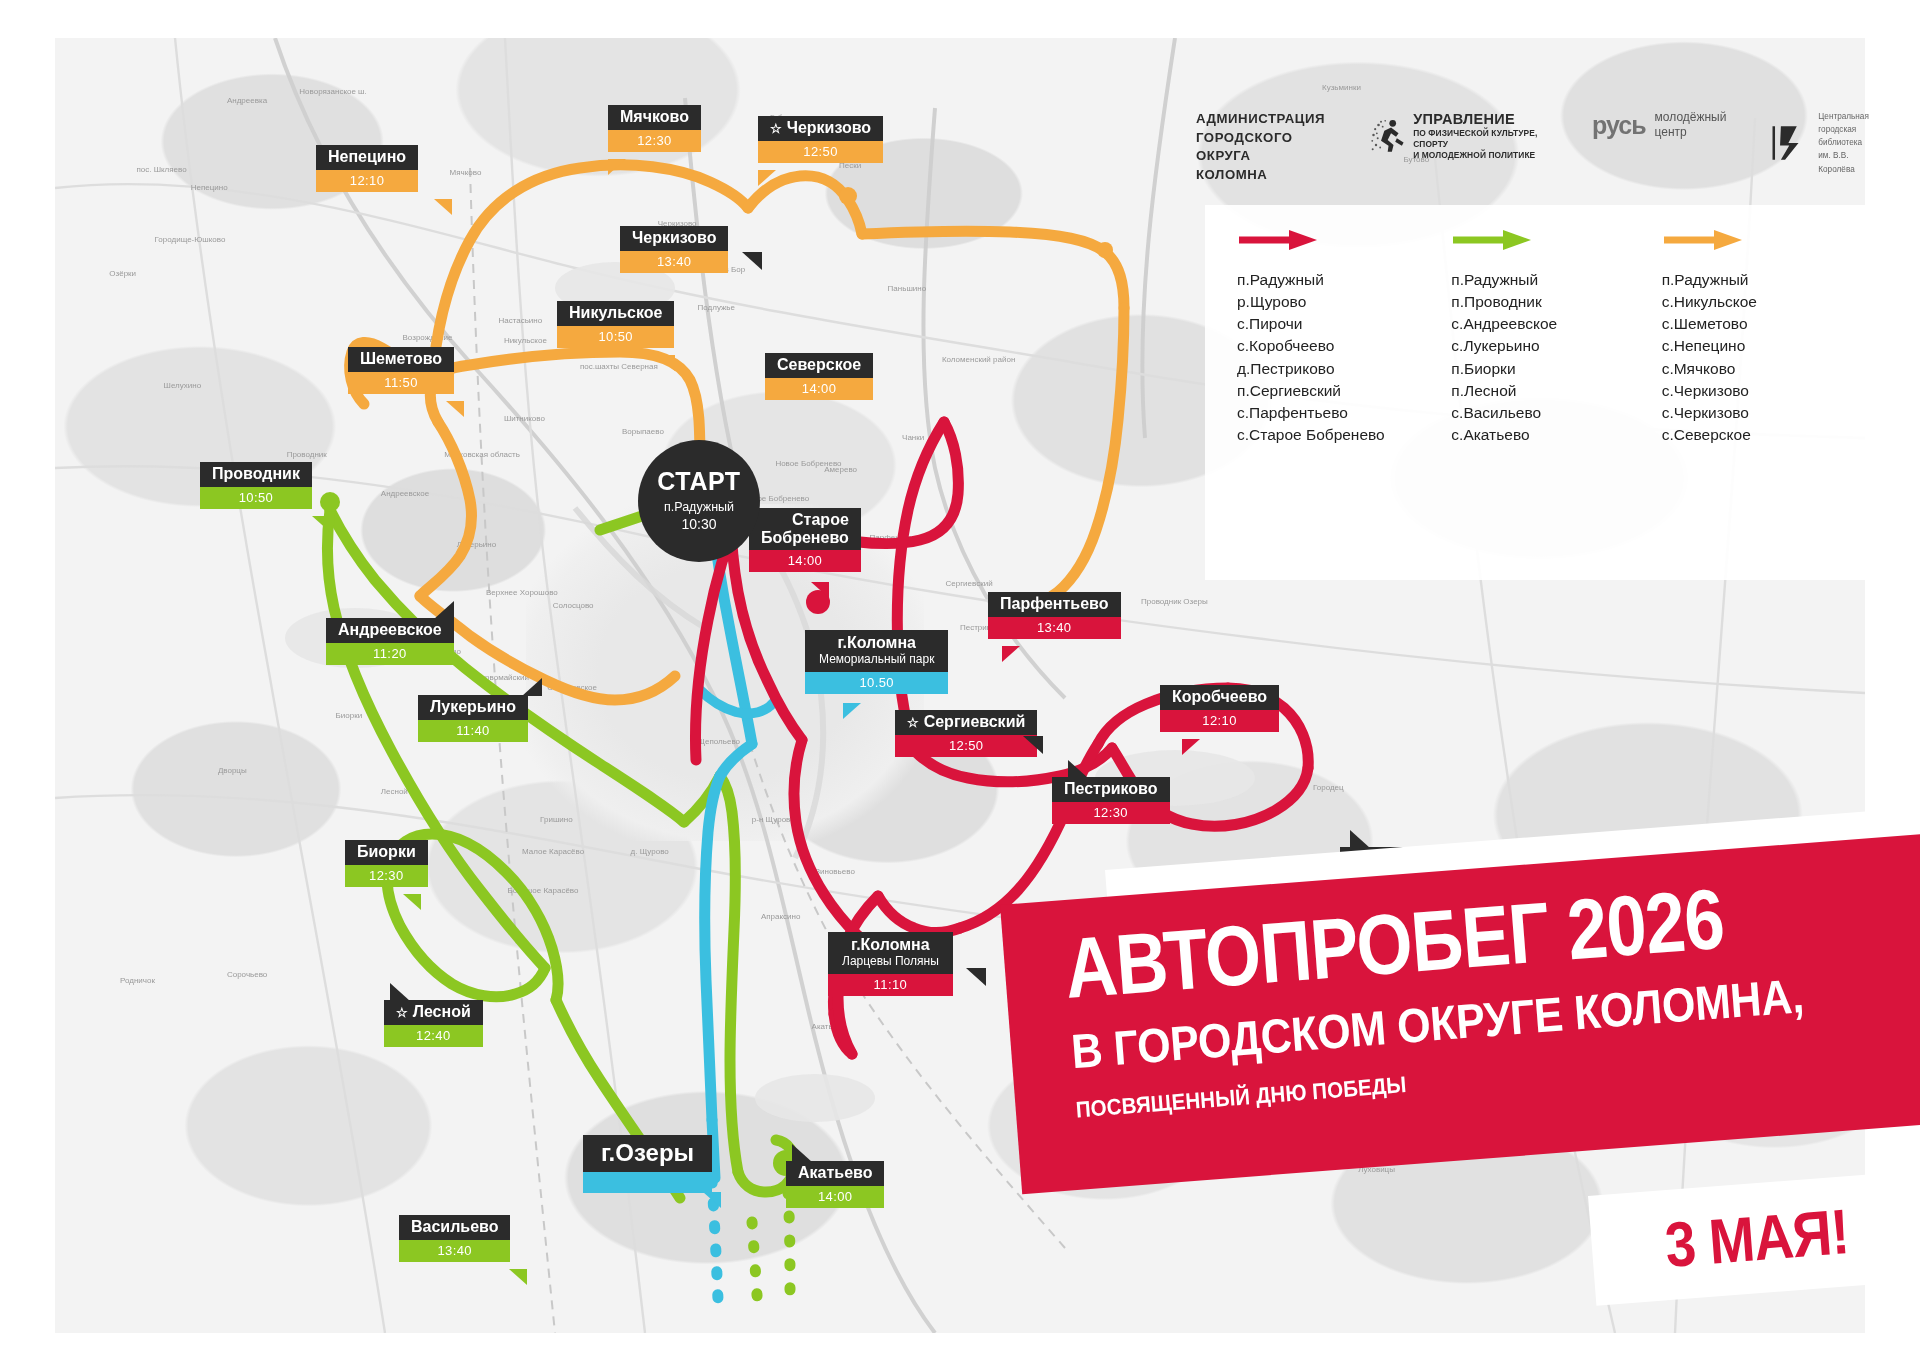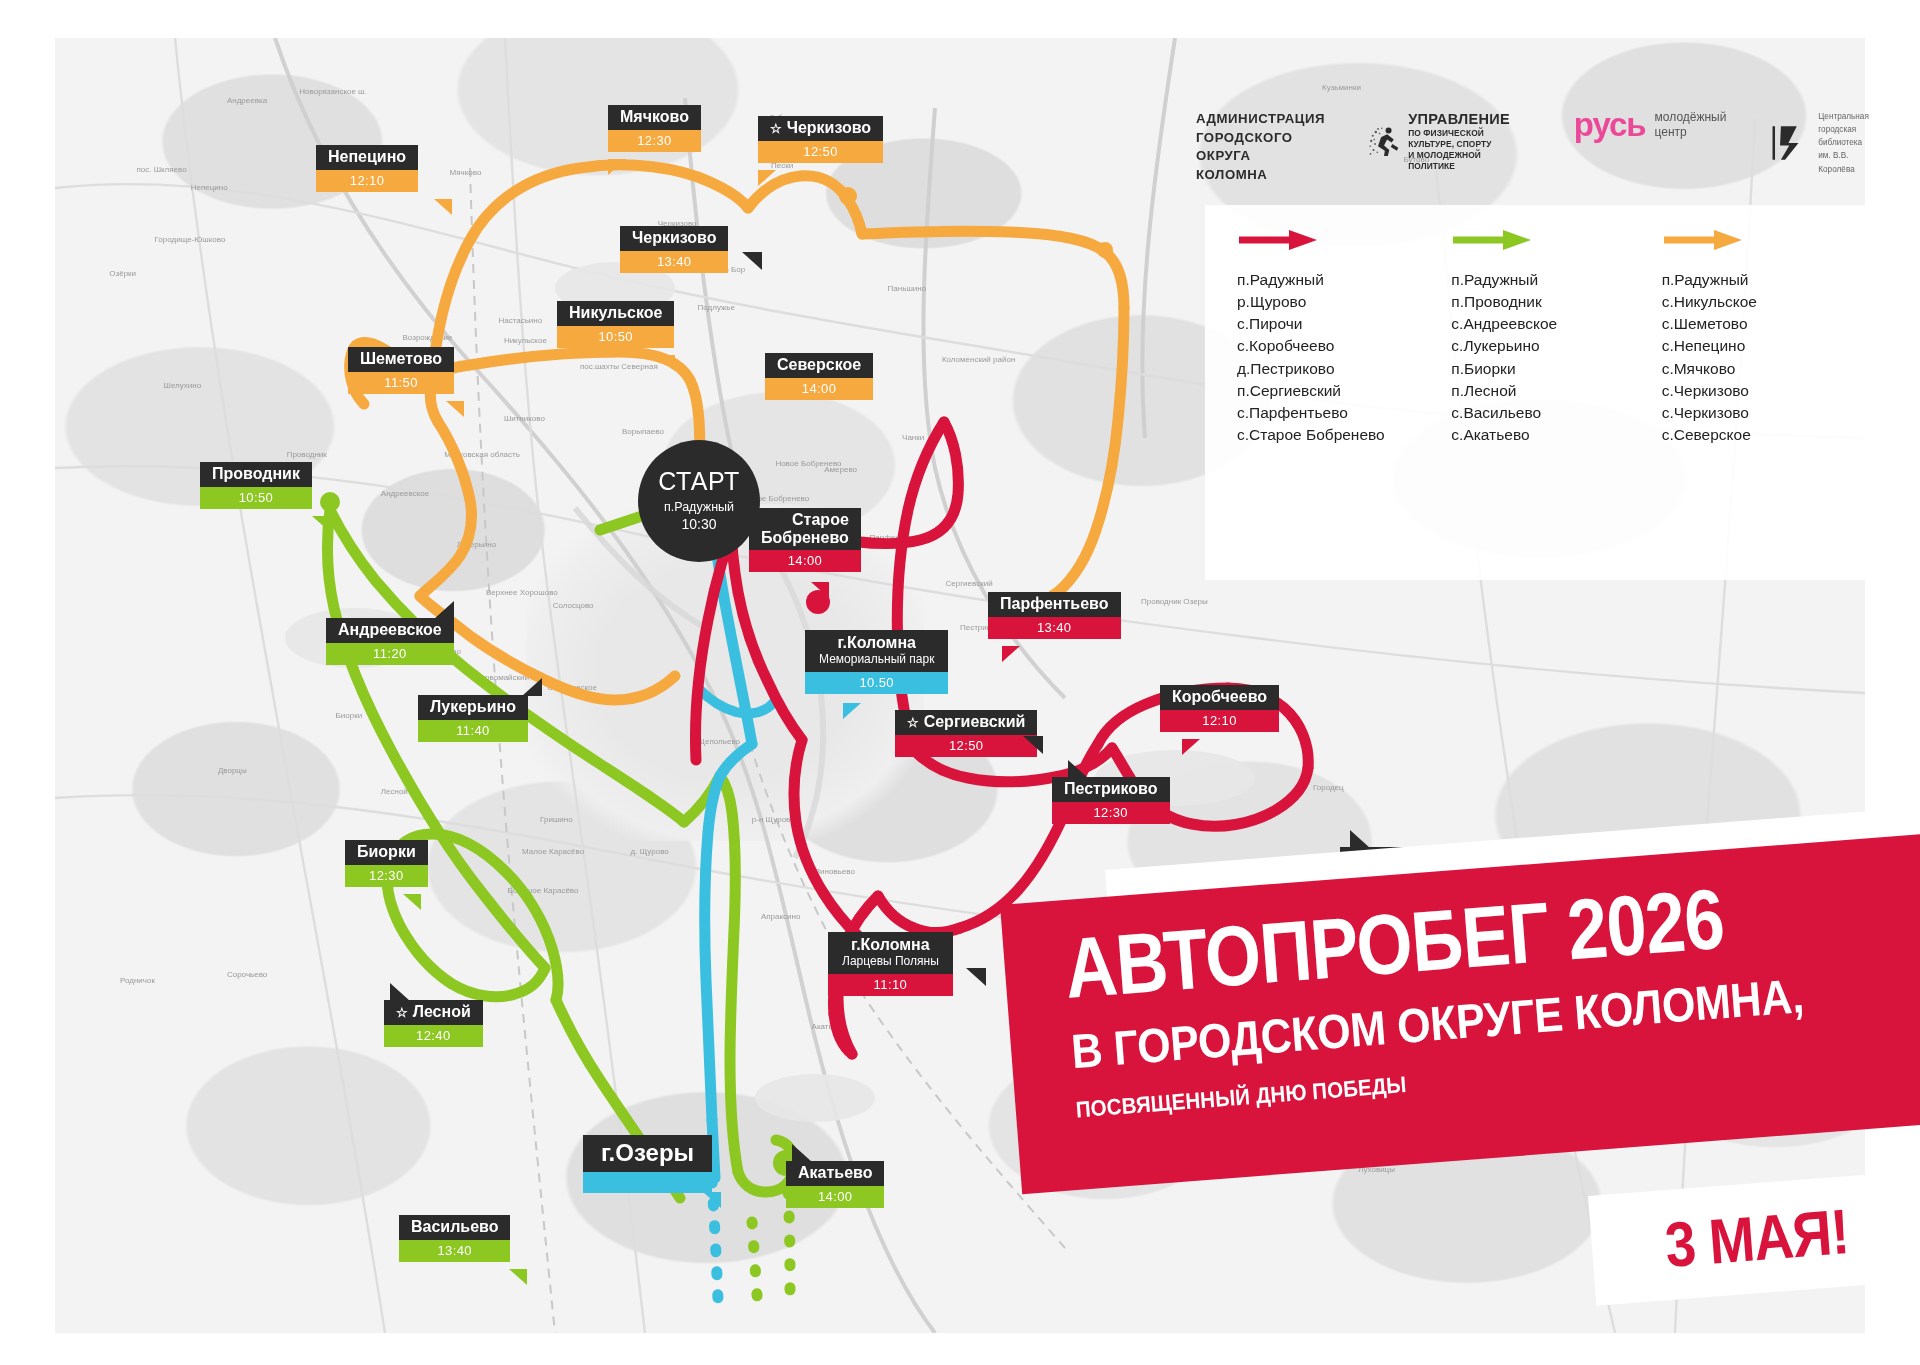--- a/index.html
+++ b/index.html
@@ -111,21 +111,21 @@
 
   
   #start-marker{
     position:absolute;
     left:638px;top:440px;
     width:122px;height:122px;border-radius:50%;
     background:#2b2b2b;color:#fff;
     display:flex;flex-direction:column;align-items:center;justify-content:center;
     z-index:60;
   }
-  #start-marker .t1{font-size:25px;font-weight:normal;letter-spacing:.5px;line-height:1;}
+  #start-marker .t1{font-size:25px;font-weight:bold;letter-spacing:.5px;line-height:1;}
   #start-marker .t2{font-size:12.5px;margin-top:7px;line-height:1.1;}
   #start-marker .t3{font-size:14px;margin-top:2px;line-height:1.1;}
 
   
   #legend{
     position:absolute;
     left:1205px;top:205px;
     width:661px;height:375px;
     background:rgba(255,255,255,.93);
     z-index:50;
@@ -149,21 +149,21 @@
   #legend .footer .priv .ptx{font-size:15.5px;color:#222;}
 
   
   #logos{position:absolute;left:1196px;top:110px;z-index:55;display:flex;align-items:flex-start;}
   #logos .blk{display:flex;align-items:center;margin-right:44px;}
   #logos .adm{
     font-size:13.2px;font-weight:bold;color:#2b2b2b;line-height:1.42;letter-spacing:.55px;
   }
   #logos .upr-txt .l1{font-size:14.5px;font-weight:bold;color:#2b2b2b;letter-spacing:.3px;line-height:1.25;}
   #logos .upr-txt .l2{font-size:8.4px;font-weight:bold;color:#2b2b2b;line-height:1.3;letter-spacing:.1px;}
-  #logos .rus{font-size:33px;font-weight:bold;color:#ec4899;letter-spacing:-1px;line-height:.9;}
+  #logos .rus{font-size:25px;font-weight:bold;color:#737373;letter-spacing:-1px;line-height:.9;}
   #logos .rus-sub{font-size:12px;color:#555;line-height:1.25;margin-left:9px;}
   #logos .kb-txt{font-size:8.2px;color:#666;line-height:1.6;margin-left:11px;}
   #logos .runner{width:40px;height:42px;margin-right:9px;}
   #logos .kb-mark{width:44px;height:46px;}
 
   
   #banner{
     position:absolute;
     left:1000px;top:905px;
     width:1010px;height:290px;
@@ -251,21 +251,21 @@
         <span class="maplabel" style="left: 171.95px; top: 58.275px;">Андреевка</span>
         <span class="maplabel" style="left: 244.35px; top: 49.21px;">Новорязанское ш.</span>
         <span class="maplabel" style="left: 81.45px; top: 126.91px;">пос. Шкляево</span>
         <span class="maplabel" style="left: 135.75px; top: 145.04px;">Непецино</span>
         <span class="maplabel" style="left: 99.55px; top: 196.84px;">Городище-Юшково</span>
         <span class="maplabel" style="left: 54.3px; top: 230.51px;">Озёрки</span>
         <span class="maplabel" style="left: 443.45px; top: 278.425px;">Настасьино</span>
         <span class="maplabel" style="left: 394.58px; top: 129.5px;">Мячково</span>
         <span class="maplabel" style="left: 597.3px; top: 64.75px;">Ванино</span>
         <span class="maplabel" style="left: 714.95px; top: 75.11px;">Губастово</span>
-        <span class="maplabel" style="left: 692px; top: 123.025px; padding-left: 24px;">Пески</span>
+        <span class="maplabel" style="left: 760px; top: 123.025px; padding-left: 24px;">Пески</span>
         <span class="maplabel" style="left: 602.73px; top: 181.3px;">Черкизово</span>
         <span class="maplabel" style="left: 651.6px; top: 226.625px;">Конев Бор</span>
         <span class="maplabel" style="left: 642.55px; top: 265.475px;">Подлужье</span>
         <span class="maplabel" style="left: 832.6px; top: 246.05px;">Паньшино</span>
         <span class="maplabel" style="left: 533.95px; top: 295.26px;">Северское</span>
         <span class="maplabel" style="left: 524.9px; top: 323.75px;">пос.шахты Северная</span>
         <span class="maplabel" style="left: 347.52px; top: 295.26px;">Возрождение</span>
         <span class="maplabel" style="left: 448.88px; top: 297.85px;">Никульское</span>
         <span class="maplabel" style="left: 108.6px; top: 343.175px;">Шелухино</span>
         <span class="maplabel" style="left: 886.9px; top: 317.275px;">Коломенский район</span>

